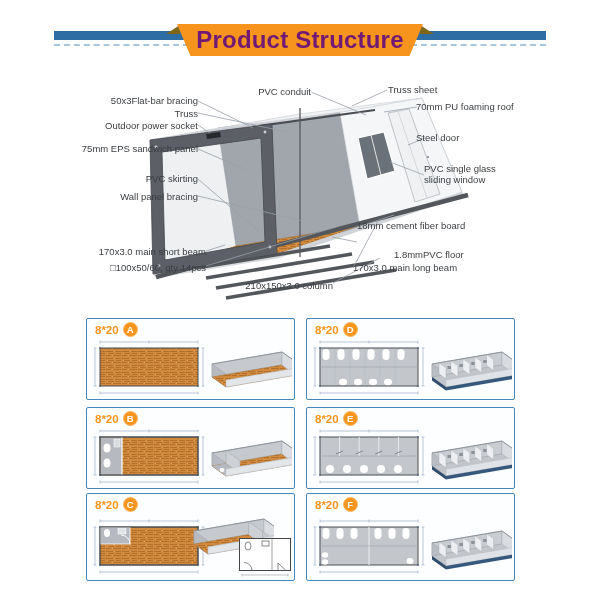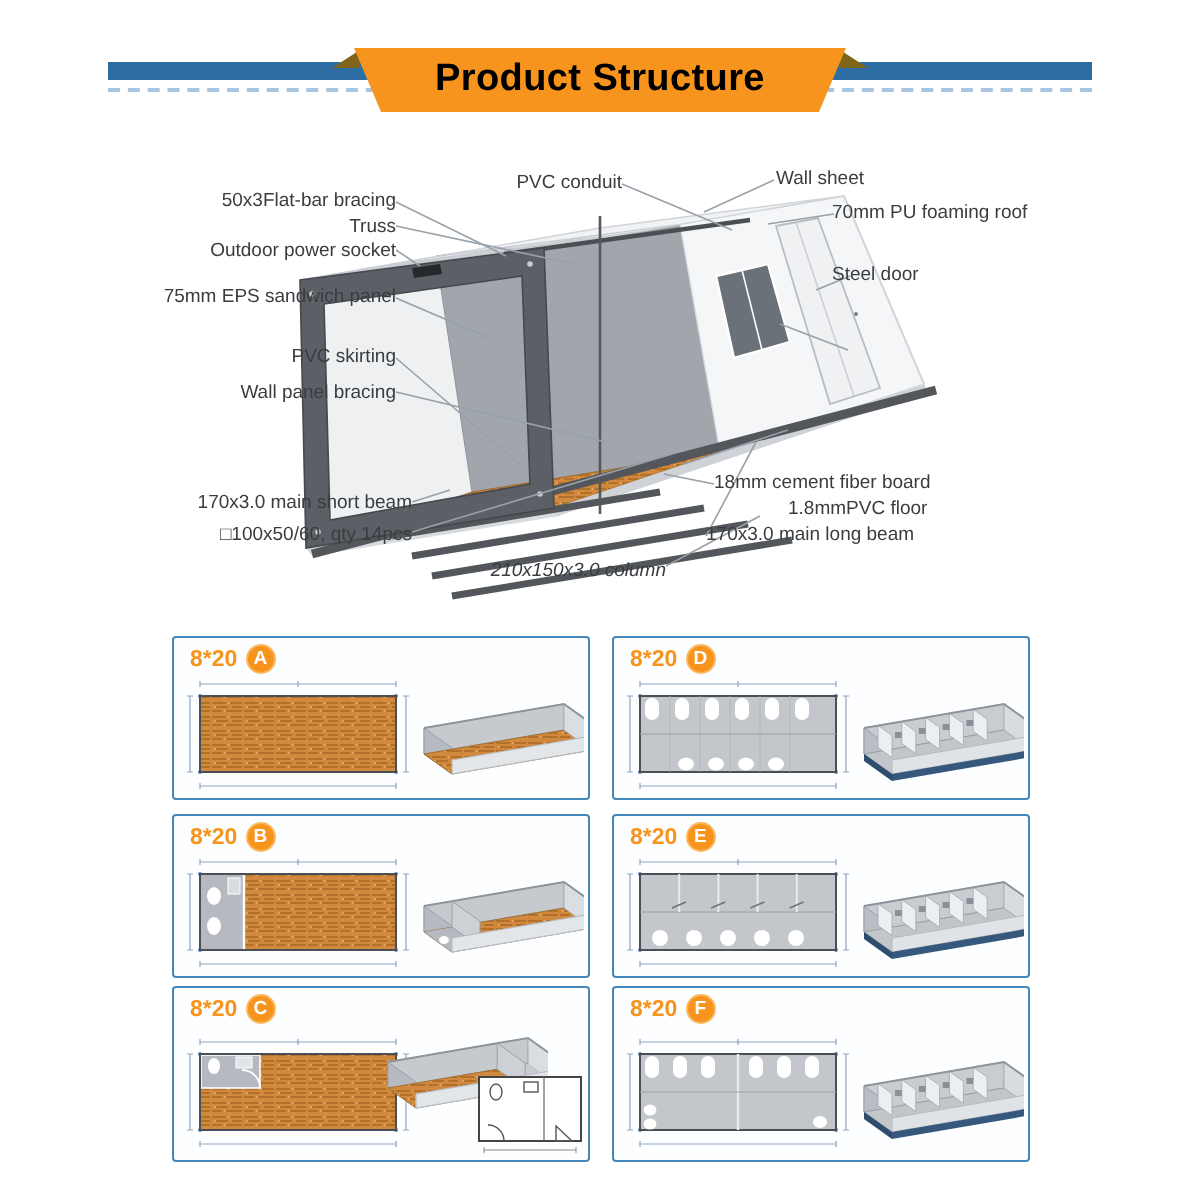--- a/index.html
+++ b/index.html
@@ -7,21 +7,21 @@
        font-family:"Liberation Sans",sans-serif;}
   
   .hbar{position:absolute;left:54px;top:31px;width:492px;height:9px;background:#2e6da3;}
   .hdash{position:absolute;left:54px;top:44px;width:492px;height:0;border-top:2px dashed #a9c6e0;}
   .fold{position:absolute;width:0;height:0;}
   .fold.l{left:166px;top:25px;border-right:14px solid #7f661a;border-top:9px solid transparent;}
   .fold.r{left:420px;top:25px;border-left:14px solid #7f661a;border-top:9px solid transparent;}
   .banner{position:absolute;left:177px;top:24px;width:246px;height:32px;background:#f7941d;
           clip-path:polygon(0 0,100% 0,94.5% 100%,5.5% 100%);
           display:flex;align-items:center;justify-content:center;}
-  .banner span{font-size:19px;font-weight:800;color:#000000;letter-spacing:.2px;}
+  .banner span{font-size:24px;font-weight:800;color:#701a75;letter-spacing:.2px;}
   
   .diagram{position:absolute;left:0;top:82px;width:600px;height:228px;}
   .diagram svg.main{position:absolute;left:0;top:0;}
   .lbl{position:absolute;font-size:9.5px;line-height:11px;color:#3a3d40;white-space:nowrap;}
   .lbl.wrap{white-space:normal;width:96px;}
   
   .panel{position:absolute;width:209px;height:82px;background:#fdfeff;
          border:1.5px solid #4488bb;border-radius:2px;box-sizing:border-box;}
   .panel.tall{height:88px;}
   .phead{position:absolute;top:3px;left:8px;display:flex;align-items:center;gap:4px;z-index:3;}
@@ -186,26 +186,27 @@
 
     <span class="lbl" style="top:4px;right:289px;">PVC conduit</span>
     <span class="lbl" style="top:13px;right:402px;">50x3Flat-bar bracing</span>
     <span class="lbl" style="top:26px;right:402px;">Truss</span>
     <span class="lbl" style="top:38px;right:402px;">Outdoor power socket</span>
     <span class="lbl" style="top:61px;right:402px;">75mm EPS sandwich panel</span>
     <span class="lbl" style="top:91px;right:402px;">PVC skirting</span>
     <span class="lbl" style="top:109px;right:402px;">Wall panel bracing</span>
     <span class="lbl" style="top:164px;right:394px;">170x3.0 main short beam</span>
     <span class="lbl" style="top:180px;right:394px;">□100x50/60, qty 14pcs</span>
-    <span class="lbl" style="top:198px;right:267px;font-style:italic;">210x150x3.0 column</span>
-    <span class="lbl" style="top:2px;left:388px;">Wall sheet</span>
+    <span class="lbl" style="top:198px;right:267px;">210x150x3.0 column</span>
+    <span class="lbl" style="top:2px;left:388px;">Truss sheet</span>
     <span class="lbl" style="top:19px;left:416px;text-align:right;">70mm PU foaming roof</span>
     <span class="lbl" style="top:50px;left:416px;">Steel door</span>
+    <span class="lbl wrap" style="top:81px;left:424px;">PVC single glass sliding window</span>
     <span class="lbl" style="top:127px;left:394px;margin-top:40px;">1.8mmPVC floor</span>
-    <span class="lbl" style="top:154px;left:357px;">18mm cement fiber board</span>
+    <span class="lbl" style="top:138px;left:357px;">18mm cement fiber board</span>
     <span class="lbl" style="top:180px;left:353px;">170x3.0 main long beam</span>
   </div>
 
   <div class="panel" style="left:86px;top:318px;">
     <div class="phead">
       <span class="psize">8*20</span>
       <span class="pletter">A</span>
     </div>
     <svg class="plan2d" width="118" height="62" viewBox="0 0 118 62">
       <use href="#dims"></use>

